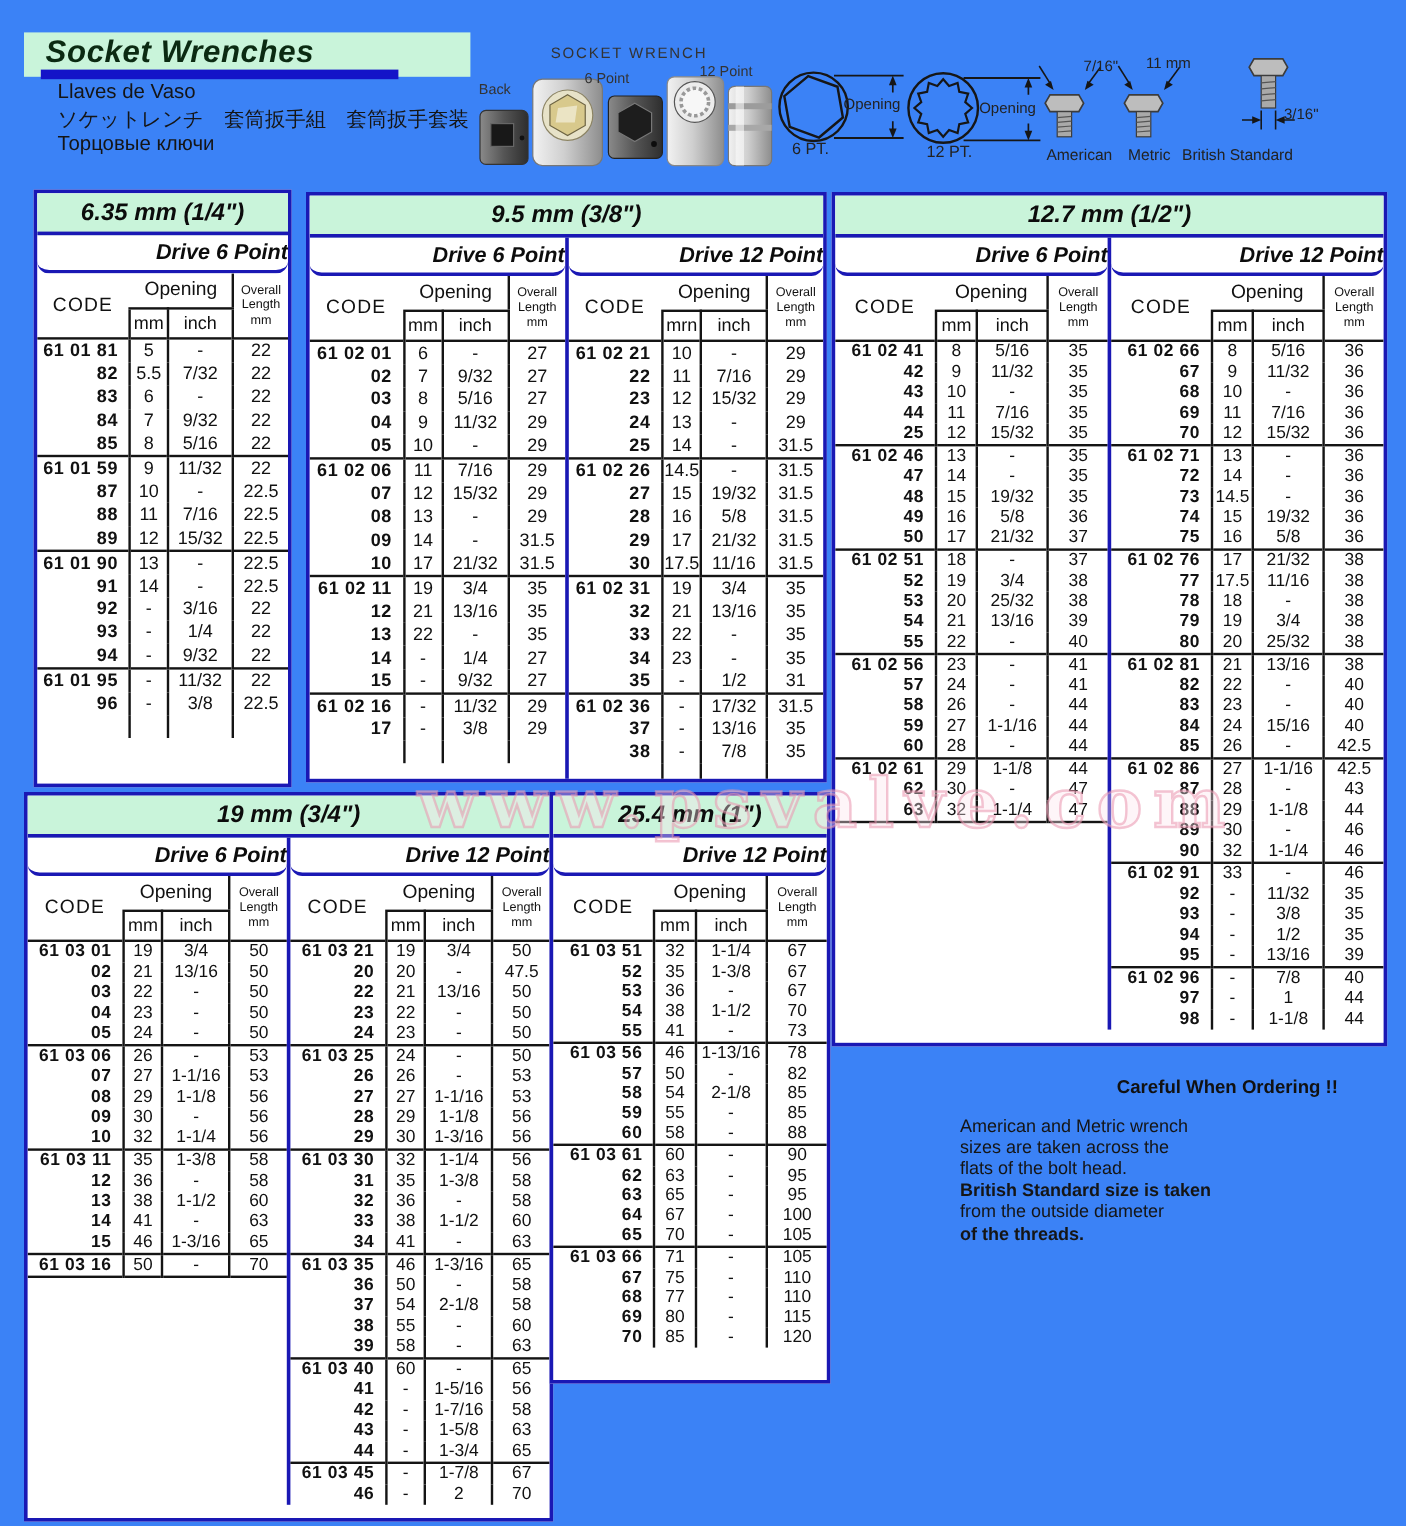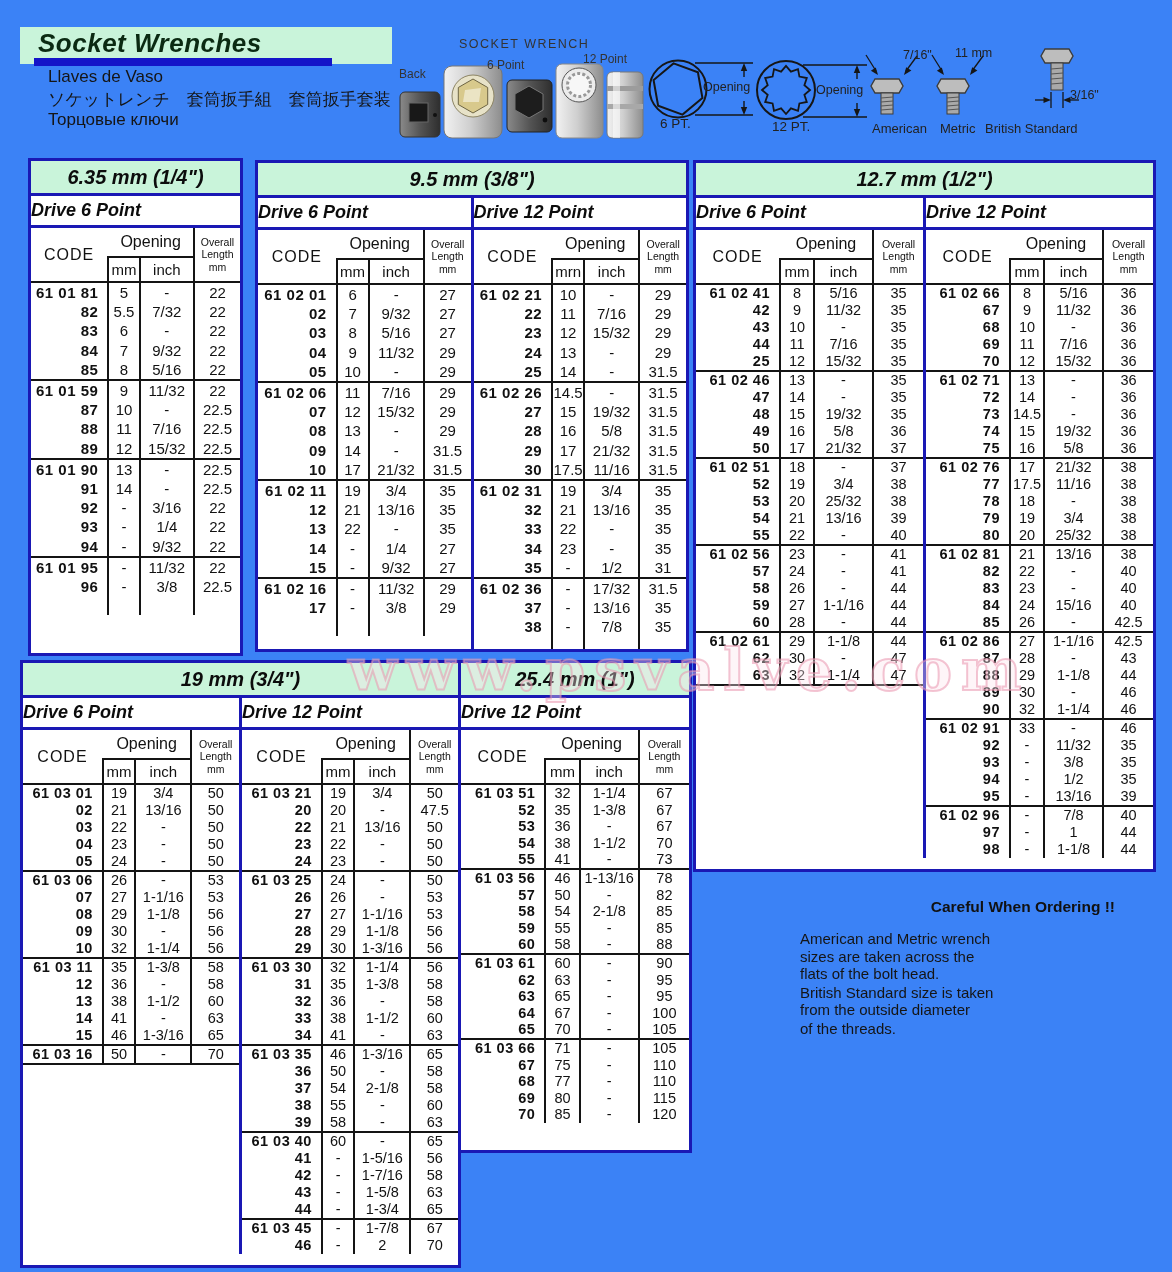--- a/index.html
+++ b/index.html
@@ -27,22 +27,22 @@
      font-weight:bold;font-size:57px;letter-spacing:9px;color:rgba(252,228,236,.38);
      -webkit-text-stroke:2px rgba(233,150,175,.55);z-index:30;white-space:nowrap;}
 
   
   .tbl{position:absolute;border:3px solid #1a18b4;background:#fff;overflow:hidden;z-index:5;}
   .tband{background:#c9f4da;border-bottom:3px solid #1a18b4;text-align:center;
          font-style:italic;font-weight:bold;font-size:20px;padding:5px 0 4px 0;color:#0c0c0c;}
   .sections{display:flex;align-items:stretch;}
   .section{flex:1 1 0;min-width:0;}
   .section + .section{border-left:3px solid #1a18b4;}
-  .dband{border-bottom:3px solid #1a18b4;text-align:left;font-style:italic;
-         font-weight:bold;font-size:18px;padding:4px 0;color:#0c0c0c;}
+  .dband{border-bottom:3px solid #1a18b4;text-align:right;font-style:italic;
+         font-weight:bold;font-size:18px;padding:4px 0;color:#0c0c0c;border-radius:10px;}
 
   table.data{width:100%;border-collapse:collapse;table-layout:fixed;}
   .data th,.data td{overflow:hidden;white-space:nowrap;padding:0;}
   .data td{font-size:15px;text-align:center;color:#111;line-height:1;}
   .w-code{width:37%}.w-mm{width:15%}.w-inch{width:26%}.w-len{width:22%}
   td.code{text-align:right;padding-right:9px;font-weight:bold;letter-spacing:.5px;}
   .b-l{border-left:2px solid #141414;}
   thead{border-bottom:2px solid #141414;}
   thead th{font-weight:normal;color:#111;}
   thead tr:first-child{height:29px;}
@@ -55,21 +55,21 @@
   tbody.fill td{height:22px;}
   .rh19 .data td{height:19.2px;}
   .rh17 .data td{height:17px;font-size:14.5px;}
   .rh165 .data td{height:16.6px;font-size:14.5px;}
   .endline table.data{border-bottom:2px solid #141414;}
 
   
   #note{left:800px;top:898px;width:315px;z-index:6;}
   #note-title{font-weight:bold;font-size:15.5px;margin:0 0 14px 12px;text-align:right;}
   .note-line{font-size:15px;line-height:17.6px;color:#151515;}
-  .note-line.gap{margin-top:1px;}
+  .note-line.gap{margin-top:1px;font-weight:bold;}
 
   svg{display:block;}
 </style>
 </head>
 <body>
 
 <div id="page">
 
   <div class="abs" id="title-box"></div>
   <div class="abs" id="page-title">Socket Wrenches</div>

